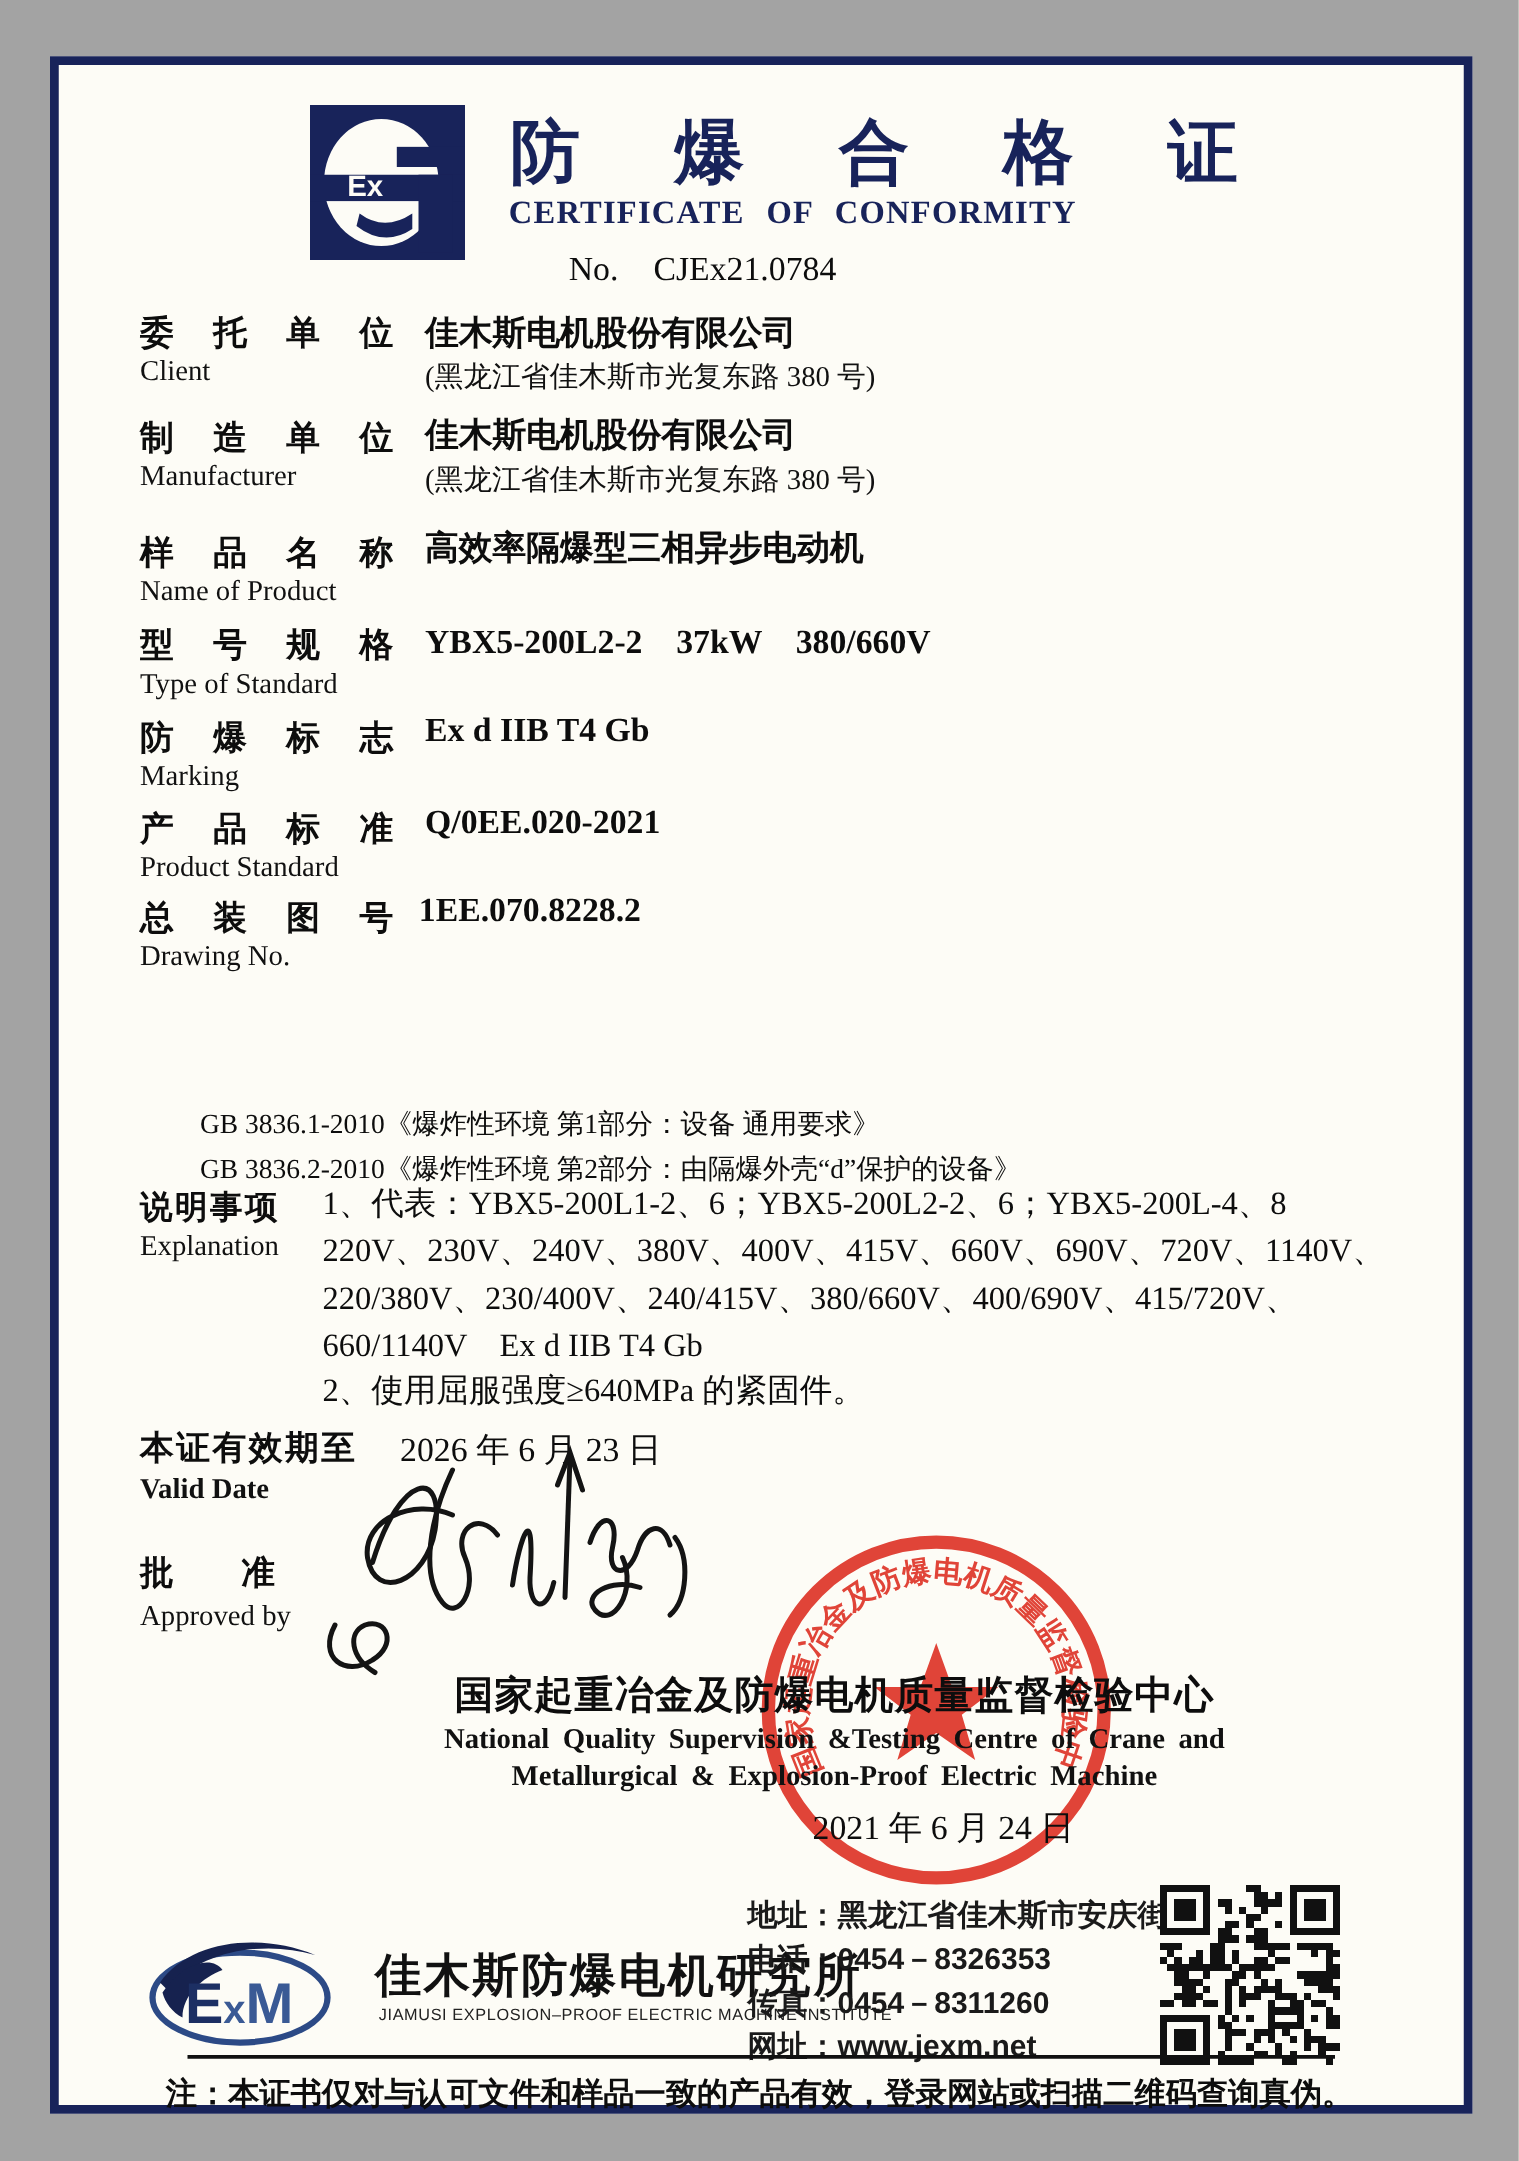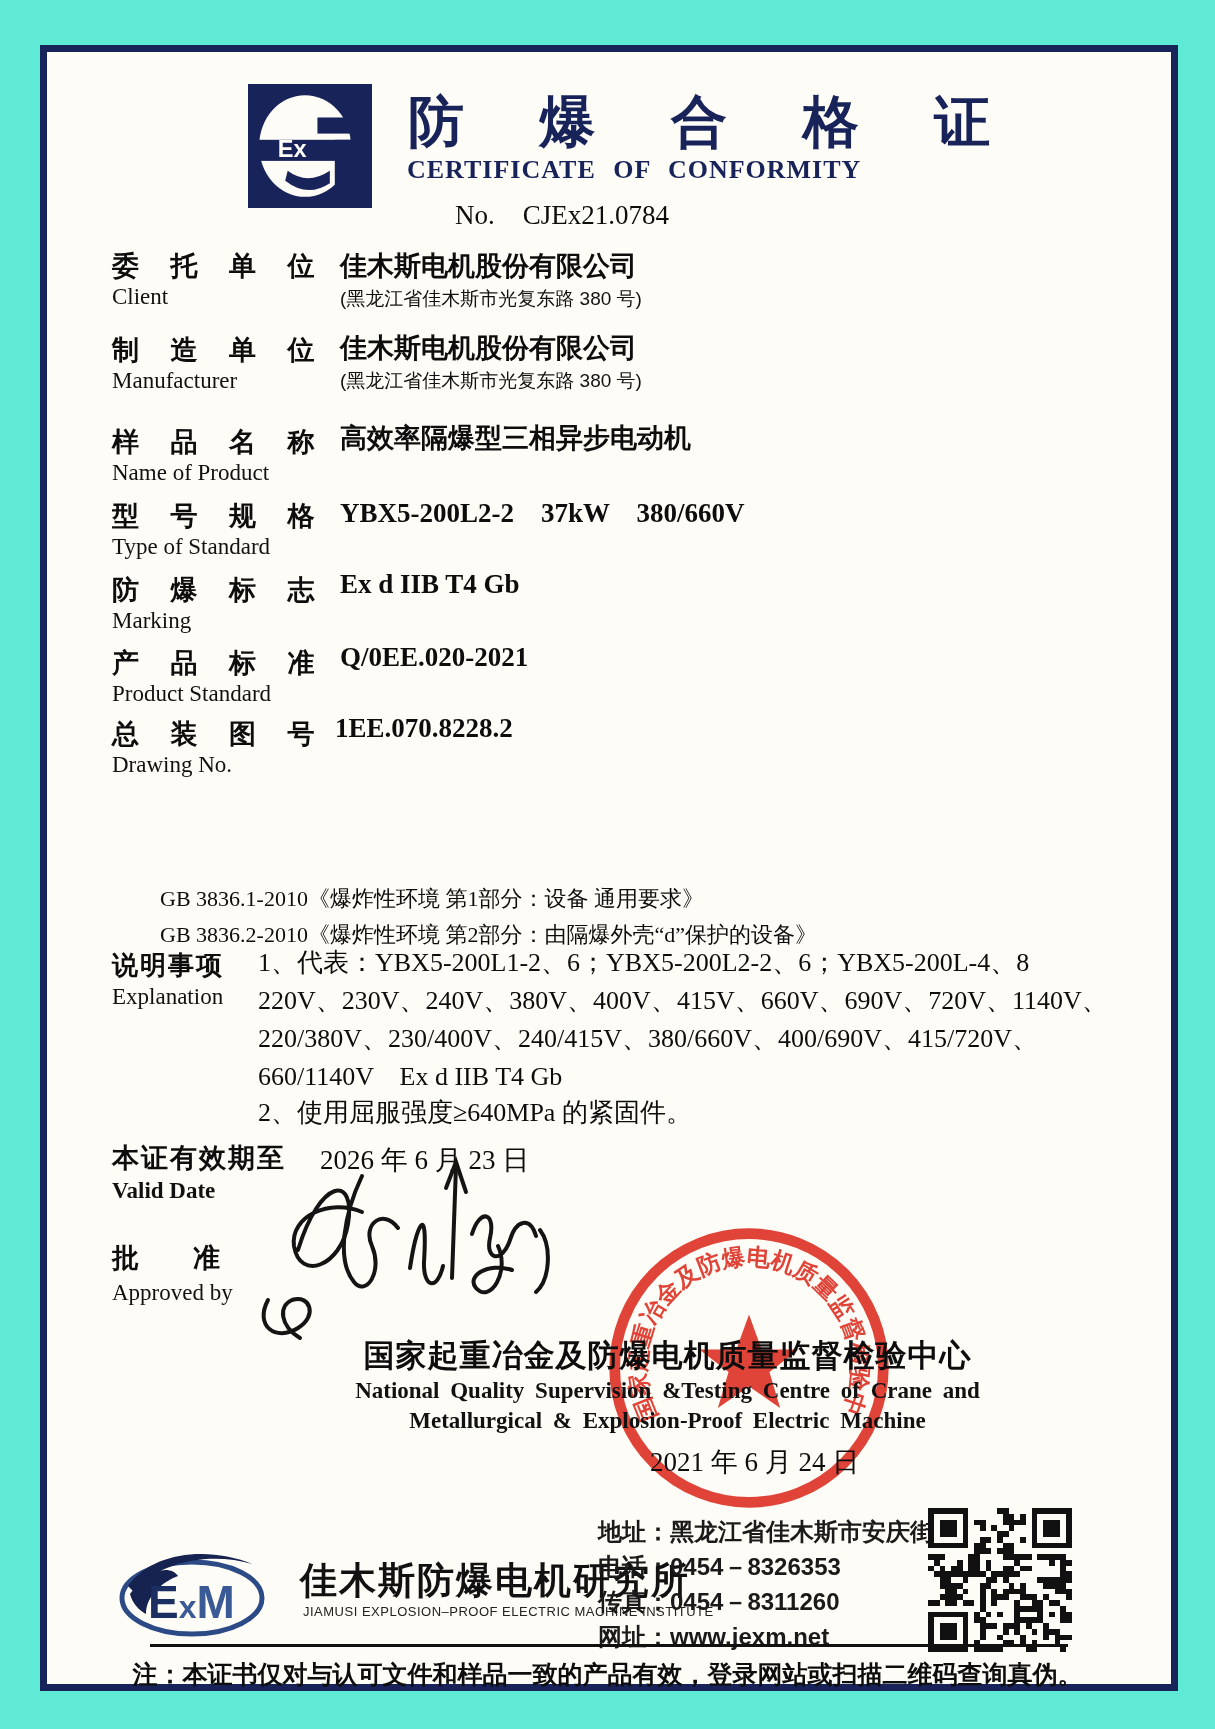--- a/index.html
+++ b/index.html
@@ -1,23 +1,23 @@
 <!DOCTYPE html>
 <html><head>
 <meta charset="utf-8">
 <style>
   html,body{margin:0;padding:0;}
   body{background:#e8e4d4;font-family:"Liberation Serif",serif;}
-  .page{position:relative;width:1215px;height:1729px;background:#5eead4;overflow:hidden;margin:0 auto;}
+  .page{position:relative;width:1215px;height:1729px;background:#a3a3a3;overflow:hidden;margin:0 auto;}
   .frame{position:absolute;left:40px;top:45px;width:1124px;height:1632px;border:7px solid #18235a;background:#fdfcf6;}
   .abs{position:absolute;}
   .cn-label{font-family:"Liberation Sans",sans-serif;font-weight:bold;color:#0d0d0d;font-size:27px;letter-spacing:12px;white-space:nowrap;}
   .en-label{font-family:"Liberation Serif",serif;color:#111;font-size:23px;white-space:nowrap;}
   .val{font-family:"Liberation Serif",serif;font-weight:bold;color:#0d0d0d;font-size:27px;white-space:nowrap;}
-  .subval{font-family:Liberation Sans, sans-serif;color:#111;font-size:19px;white-space:nowrap;}
+  .subval{font-family:Liberation Serif, serif;color:#111;font-size:23px;white-space:nowrap;}
   .title-zh{font-family:"Liberation Sans",sans-serif;font-weight:bold;font-size:56px;letter-spacing:30px;color:#18235a;white-space:nowrap;}
   .title-en{font-family:"Liberation Serif",serif;font-weight:bold;font-size:26px;letter-spacing:1px;word-spacing:10px;color:#18235a;white-space:nowrap;}
   .certno{font-family:"Liberation Serif",serif;font-size:27px;color:#0d0d0d;}
   .stmt-zh{font-family:"Liberation Sans",sans-serif;font-weight:bold;font-size:27px;color:#0d0d0d;letter-spacing:1px;}
   .stmt-en{font-family:"Liberation Serif",serif;font-size:23px;color:#111;line-height:30px;}
   .std-line{font-family:Liberation Serif, serif;font-size:22px;color:#0d0d0d;white-space:nowrap;}
   .expl{font-family:"Liberation Serif",serif;font-size:26px;color:#0d0d0d;line-height:38px;}
   .issuer-zh{font-family:"Liberation Sans",sans-serif;font-weight:bold;font-size:31px;color:#0d0d0d;letter-spacing:1px;white-space:nowrap;}
   .issuer-en{font-family:"Liberation Serif",serif;font-weight:bold;font-size:23px;color:#111;word-spacing:5px;white-space:nowrap;}
   .issuer-date{font-family:"Liberation Serif",serif;font-size:27px;color:#0d0d0d;}

